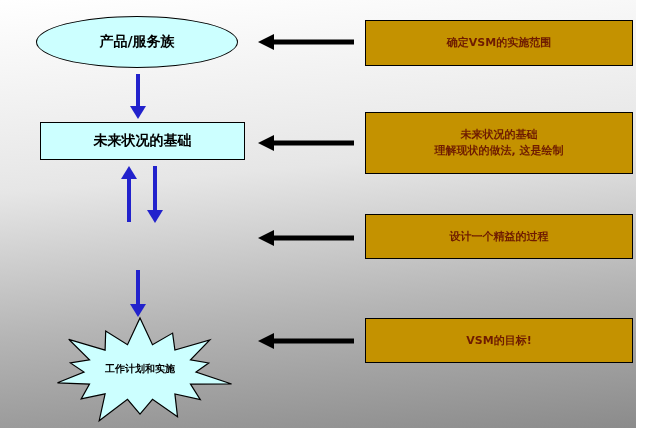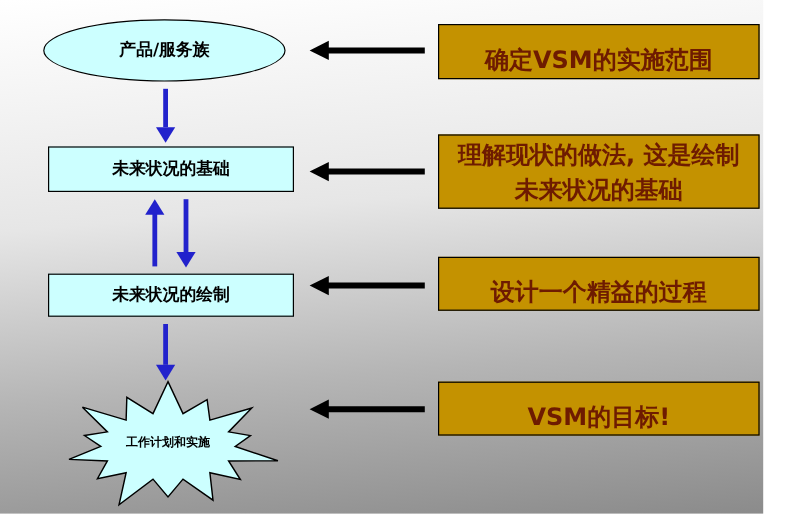--- a/index.html
+++ b/index.html
@@ -18,22 +18,22 @@
     font-weight:bold; font-size:14px; color:#000;
     box-sizing:border-box;
     text-align:center;
   }
   .ellipse { border-radius:50%; }
   .annotation {
     position:absolute; left:365px; width:268px;
     background:var(--annotation-fill, #C79600);
     border:1px solid #000;
     color:var(--annotation-text, #7B1B02);
-    font-weight:bold; font-size:20px;
-    display:flex; flex-direction:column; align-items:center; justify-content:flex-end;
+    font-weight:bold; font-size:11px;
+    display:flex; flex-direction:column; align-items:center; justify-content:center;
     text-align:center; box-sizing:border-box; line-height:1.45;
   }
   svg.arrow { position:absolute; overflow:visible; }
   .blue-line { stroke:var(--arrow-blue, #2222CC); stroke-width:4; }
   .blue-head { fill:var(--arrow-blue, #2222CC); }
   .black-line { stroke:#000; stroke-width:5; }
   .black-head { fill:#000; }
   .burst-svg { position:absolute; left:43px; top:316px; }
   .burst-poly { fill:var(--shape-fill, #CCFFFF); stroke:#000; stroke-width:1.2; }
   .burst-label {
@@ -61,23 +61,20 @@
 
   <svg class="arrow" style="left:118px; top:166px;" width="22" height="58">
     <polygon class="blue-head" points="3,13 19,13 11,0"></polygon>
     <line class="blue-line" x1="11" y1="12" x2="11" y2="56"></line>
   </svg>
   <svg class="arrow" style="left:144px; top:166px;" width="22" height="58">
     <line class="blue-line" x1="11" y1="0" x2="11" y2="44"></line>
     <polygon class="blue-head" points="3,44 19,44 11,57"></polygon>
   </svg>
 
-  <div class="node" style="left:40px; top:228px; width:205px; height:36px;">
-    <span>未来状况的绘制</span>
-  </div>
 
   <svg class="arrow" style="left:127px; top:270px;" width="22" height="48">
     <line class="blue-line" x1="11" y1="0" x2="11" y2="34"></line>
     <polygon class="blue-head" points="3,34 19,34 11,47"></polygon>
   </svg>
 
   <svg class="burst-svg" width="194" height="112" viewBox="0 0 194 112">
     <polygon id="burst-polygon" class="burst-poly" points="97.0,2.0 109.5,28.7 129.6,17.1 131.9,34.1 166.8,24.0 147.5,43.9 165.7,47.0 153.0,56.0 188.6,68.0 147.5,68.1 157.3,83.6 131.9,77.9 134.5,100.8 109.5,83.3 97.0,98.1 84.5,83.3 56.2,104.7 62.1,77.9 38.2,82.9 46.5,68.1 14.5,66.8 41.0,56.0 27.4,46.9 46.5,43.9 25.7,23.3 62.1,34.1 62.7,15.1 84.5,28.7"></polygon>
   </svg>
   <div class="burst-label">工作计划和实施</div>
@@ -97,22 +94,22 @@
   <svg class="arrow" style="left:258px; top:332px;" width="96" height="18">
     <line class="black-line" x1="96" y1="9" x2="15" y2="9"></line>
     <polygon class="black-head" points="16,1 16,17 0,9"></polygon>
   </svg>
 
   <div class="annotation" style="top:20px; height:46px;">
     <span>确定VSM的实施范围</span>
   </div>
 
   <div class="annotation" style="top:112px; height:62px;">
+    <span>未来状况的基础</span>
     <span>理解现状的做法, 这是绘制</span>
-    <span>未来状况的基础</span>
   </div>
 
   <div class="annotation" style="top:214px; height:45px;">
     <span>设计一个精益的过程</span>
   </div>
 
   <div class="annotation" style="top:318px; height:45px;">
     <span>VSM的目标!</span>
   </div>
 

